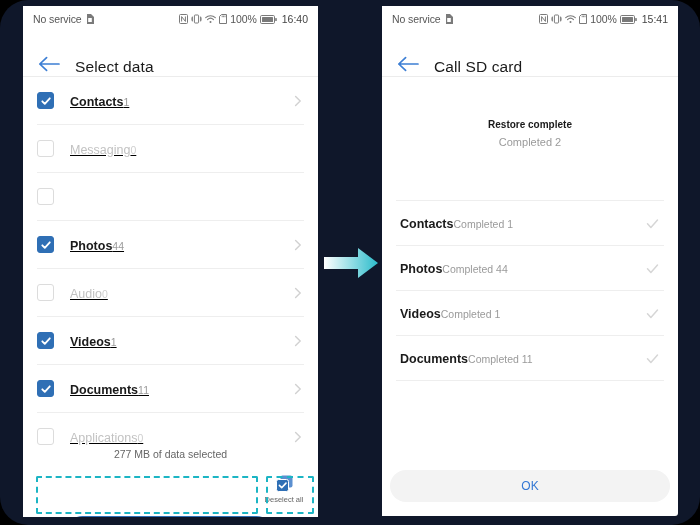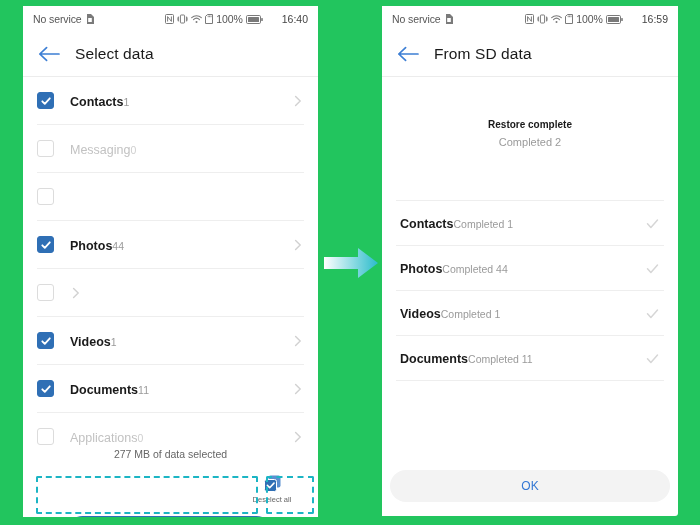--- a/index.html
+++ b/index.html
@@ -9,21 +9,22 @@
     height: 525px;
     background: #000000;
     font-family: "Liberation Sans", sans-serif;
     overflow: hidden;
     position: relative;
   }
 
   .stage {
     position: absolute;
     inset: 0;
-    background: #22c55e;
+    background: #0f172a;
+    border-radius: 28px;
   }
 
   
   .phone {
     position: absolute;
     background: #ffffff;
     overflow: hidden;
   }
   .phone-left  { left: 23px;  top: 6px; width: 295px; height: 511px; }
   .phone-right { left: 382px; top: 6px; width: 296px; height: 510px;
@@ -37,27 +38,27 @@
     padding: 0 10px;
     font-size: 10.5px;
     color: #5a5a5a;
     background: #ffffff;
   }
   .sb-left { display: flex; align-items: center; gap: 4px; }
   .sb-right { margin-left: auto; display: flex; align-items: center; gap: 3px; }
   .sb-text { font-size: 10.5px; color: #555; letter-spacing: -0.1px; }
   .sb-ico { display: inline-flex; align-items: center; }
   .sb-ico svg { display: block; }
-  .sb-clock { font-size: 10.5px; color: #444; margin-left: 16px; }
+  .sb-clock { font-size: 10.5px; color: #444; margin-left: 2px; }
 
   
   .appbar {
     height: 44px;
     display: flex;
-    align-items: center;
+    align-items: flex-end;
     padding: 0 0 0 14px;
     background: #ffffff;
     gap: 14px;
   }
   .back-btn {
     width: 24px; height: 24px;
     display: flex; align-items: center; justify-content: center;
     cursor: pointer;
   }
   .appbar-title {
@@ -77,20 +78,21 @@
     background: #eeeeee;
     margin: 0 14px;
   }
 
   
   .list-area-left {
     position: relative;
     height: 415px;
     background: #ffffff;
     overflow: hidden;
+    text-decoration: underline;
   }
   .row {
     height: 47px;
     display: flex;
     align-items: center;
     padding: 0 14px 0 14px;
     background: #fff;
   }
   .cb {
     width: 17px; height: 17px;
@@ -153,21 +155,21 @@
     font-size: 12px;
     letter-spacing: 1.1px;
     display: flex; align-items: center; justify-content: center;
     cursor: pointer;
     border: none;
     font-family: "Liberation Sans", sans-serif;
     margin-top: 40px;
   }
   .deselect {
     position: absolute;
-    right: 24px;
+    right: 12px;
     top: 6px;
     width: 44px;
     display: flex;
     flex-direction: column;
     align-items: center;
     cursor: pointer;
   }
   .deselect-icon { width: 19px; height: 19px; }
   .deselect-icon svg { display: block; }
   .deselect-label {
@@ -364,20 +366,21 @@
           <span class="row-text"><span class="row-title">Photos</span><span class="row-sub">44</span></span>
           <span class="chev">
             <svg width="12" height="12" viewBox="0 0 12 12">
               <path d="M3.6 1.4L8.2 6l-4.6 4.6" fill="none" stroke="#c9c9c9" stroke-width="1.4" stroke-linecap="round" stroke-linejoin="round"></path>
             </svg>
           </span>
         </div>
         <div class="hairline-inset"></div>
         <div class="row dim">
           <span class="cb off"></span>
+          <span class="row-text"><span class="row-title">Audio</span><span class="row-sub">0</span></span>
           <span class="chev">
             <svg width="12" height="12" viewBox="0 0 12 12">
               <path d="M3.6 1.4L8.2 6l-4.6 4.6" fill="none" stroke="#c9c9c9" stroke-width="1.4" stroke-linecap="round" stroke-linejoin="round"></path>
             </svg>
           </span>
         </div>
         <div class="hairline-inset"></div>
         <div class="row">
           <span class="cb on">
             <svg width="12" height="12" viewBox="0 0 12 12">
@@ -498,31 +501,31 @@
             </svg>
         </span>
         <span class="sb-text">100%</span>
         <span class="sb-ico">
           <svg width="17" height="9" viewBox="0 0 17 9">
               <rect x="0.5" y="0.5" width="14" height="8" rx="1.2" fill="none" stroke="#7a7a7a"></rect>
               <rect x="2" y="2" width="11" height="5" rx="0.6" fill="#7a7a7a"></rect>
               <rect x="15.2" y="3" width="1.6" height="3" rx="0.6" fill="#7a7a7a"></rect>
             </svg>
         </span>
-        <span class="sb-clock">16:59</span>
+        <span class="sb-clock">15:41</span>
       </div>
     </div>
 
     <div class="appbar">
       <div class="back-btn">
         <svg width="22" height="16" viewBox="0 0 22 16">
             <path d="M8.6 1.6L1.8 8l6.8 6.4M1.9 8H21" fill="none" stroke="#3d7fd4" stroke-width="1.7" stroke-linecap="round" stroke-linejoin="round"></path>
           </svg>
       </div>
-      <div class="appbar-title">From SD data</div>
+      <div class="appbar-title">Call SD card</div>
     </div>
 
     <div class="hairline"></div>
 
     <div class="complete-block">
       <div class="complete-title">Restore complete</div>
       <div class="complete-sub">Completed 2</div>
     </div>
 
     <div class="right-list" id="right-list">

